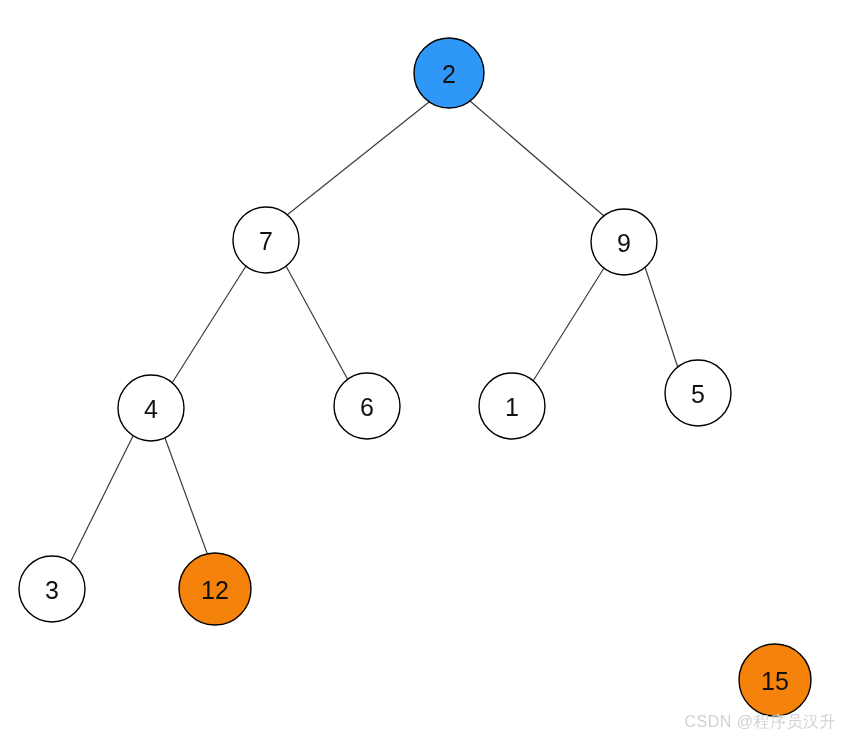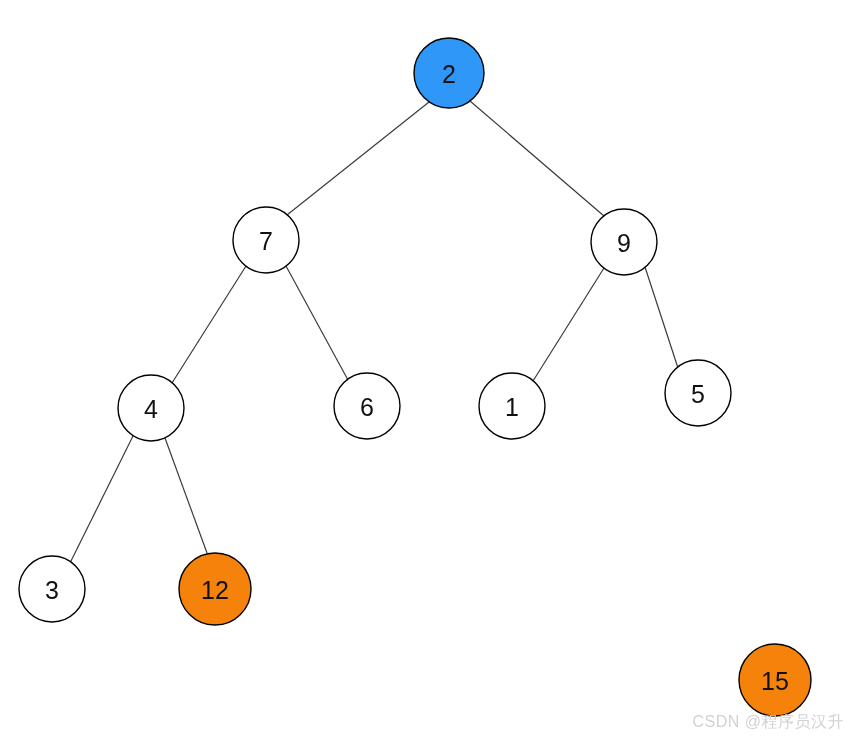--- a/index.html
+++ b/index.html
@@ -36,21 +36,21 @@
   .node-label {
     font-family: "Liberation Sans", sans-serif;
     font-size: 25px;
     fill: #111111;
     text-anchor: middle;
     dominant-baseline: central;
     user-select: none;
   }
   .watermark {
     position: absolute;
-    right: 8px;
+    right: 16px;
     bottom: 6px;
     font-family: "Liberation Sans", sans-serif;
     font-size: 16px;
     color: #d2d2d2;
     letter-spacing: 0.5px;
     white-space: nowrap;
     user-select: none;
   }
 </style>
 </head>

